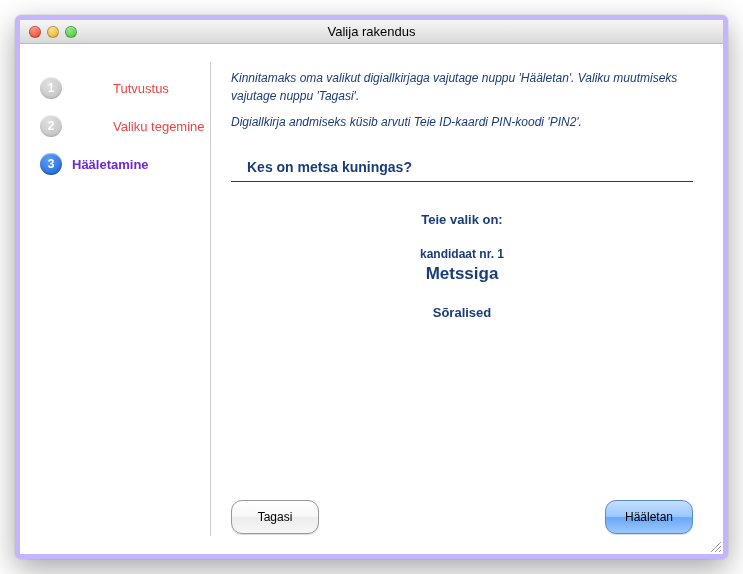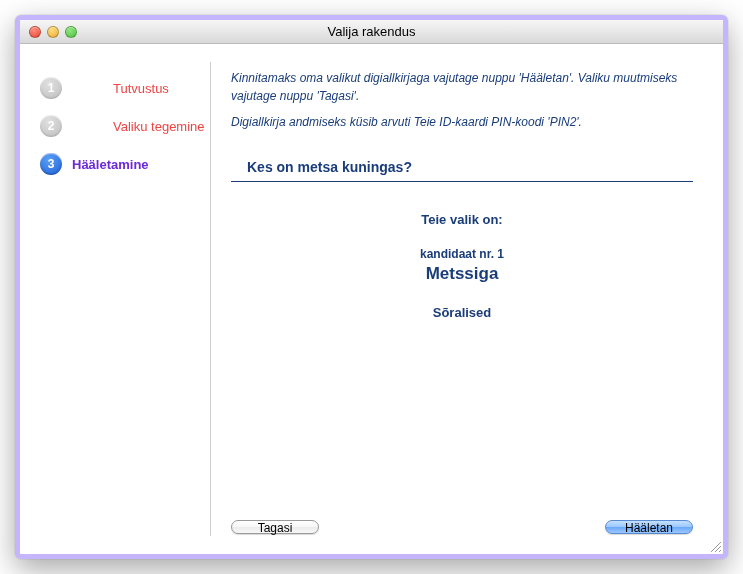--- a/index.html
+++ b/index.html
@@ -154,21 +154,21 @@
     }
     .footer {
       margin-top: auto;
       display: flex;
       justify-content: space-between;
       align-items: center;
       padding-top: 10px;
     }
     .btn {
       min-width: 88px;
-      height: 14px;
+      height: 34px;
       padding: 0 18px;
       font-size: 12px;
       border-radius: 11px;
       border: 1px solid #999;
       cursor: pointer;
       font-family: inherit;
       box-shadow: 0 1px 1px rgba(0,0,0,0.15);
     }
     .btn-default {
       background: linear-gradient(to bottom, #ffffff 0%, #f7f7f7 48%, #ececec 52%, #f7f7f7 100%);

